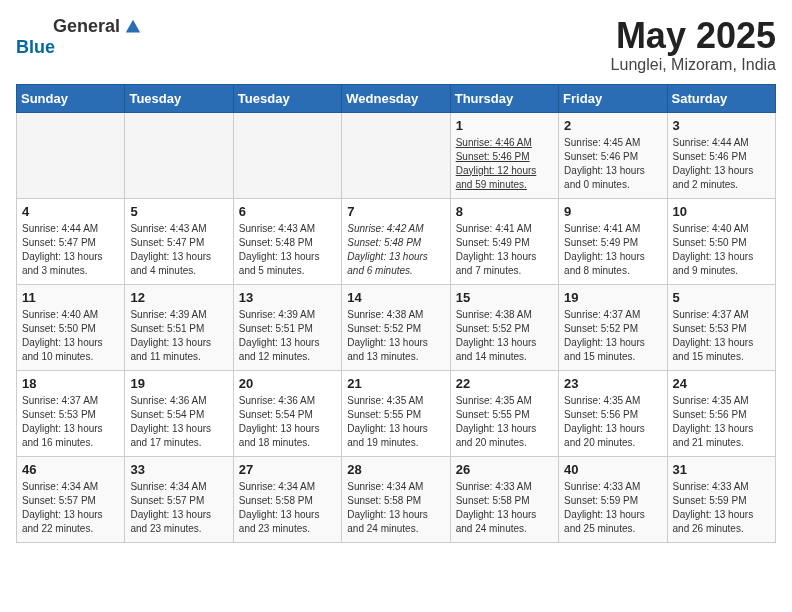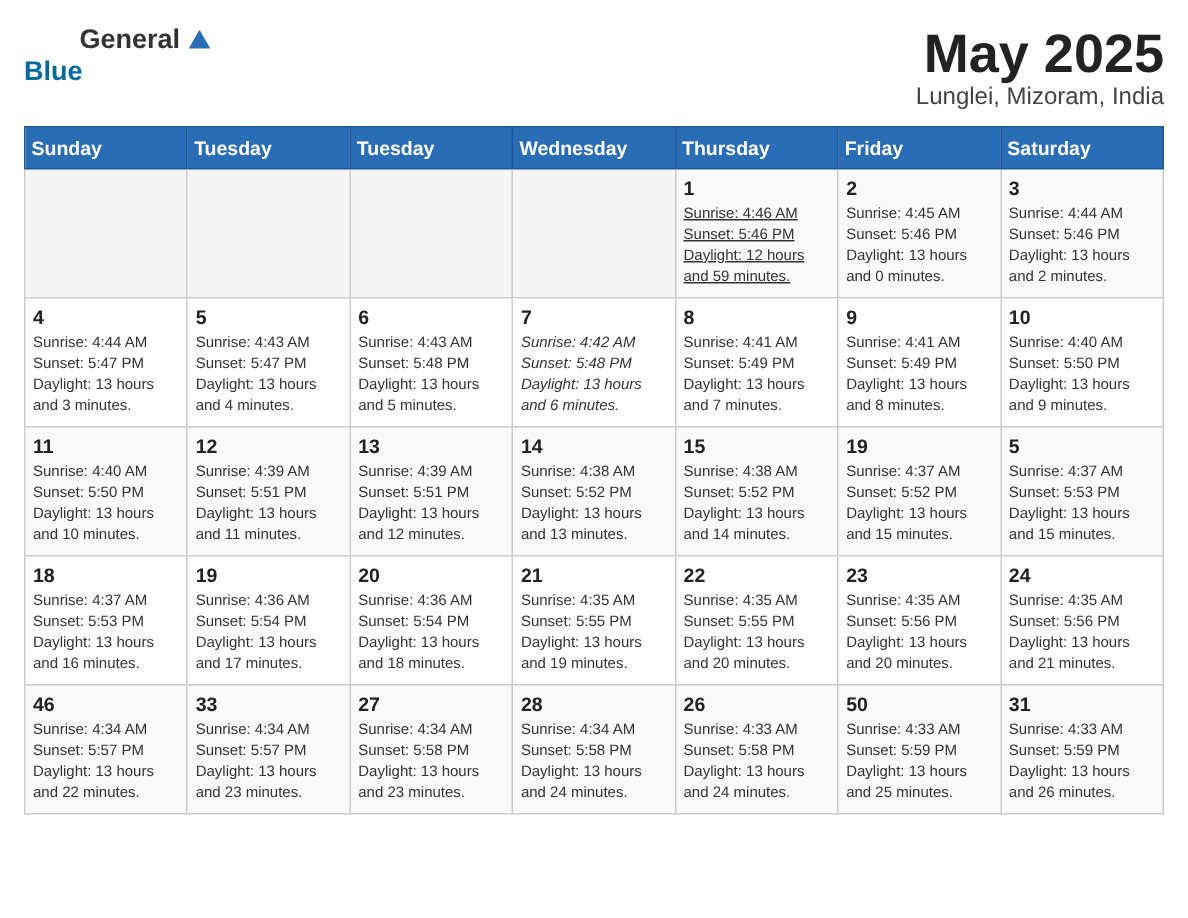--- a/index.html
+++ b/index.html
@@ -342,21 +342,21 @@
 and 24 minutes.</div>
         </td>
         <td>
           <span class="day-number">26</span>
           <div class="day-info" style="white-space: pre-line;">Sunrise: 4:33 AM
 Sunset: 5:58 PM
 Daylight: 13 hours
 and 24 minutes.</div>
         </td>
         <td>
-          <span class="day-number">50</span>
+          <span class="day-number">40</span>
           <div class="day-info" style="white-space: pre-line;">Sunrise: 4:33 AM
 Sunset: 5:59 PM
 Daylight: 13 hours
 and 25 minutes.</div>
         </td>
         <td>
           <span class="day-number">31</span>
           <div class="day-info" style="white-space: pre-line;">Sunrise: 4:33 AM
 Sunset: 5:59 PM
 Daylight: 13 hours

